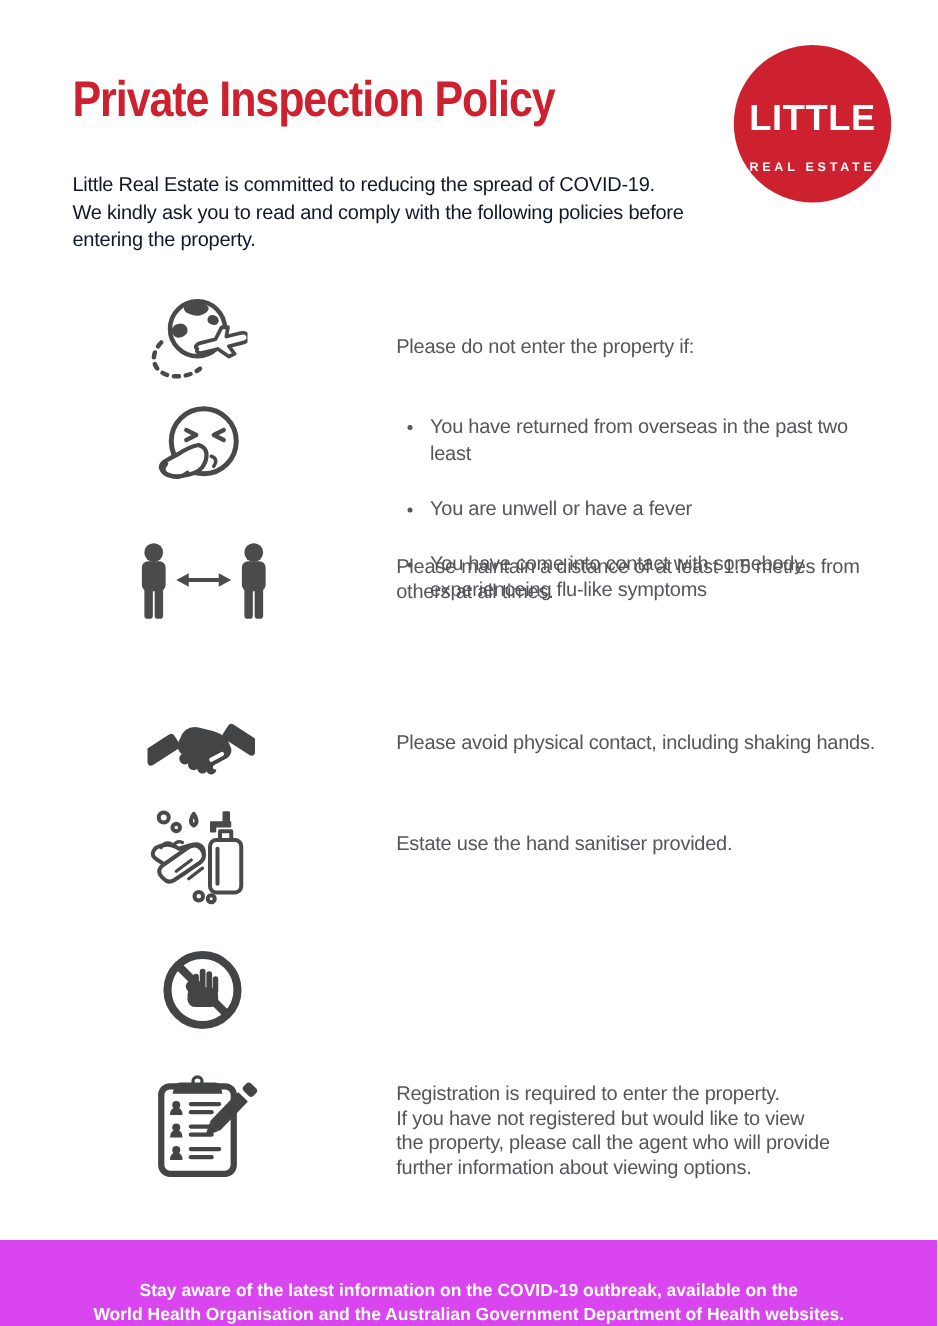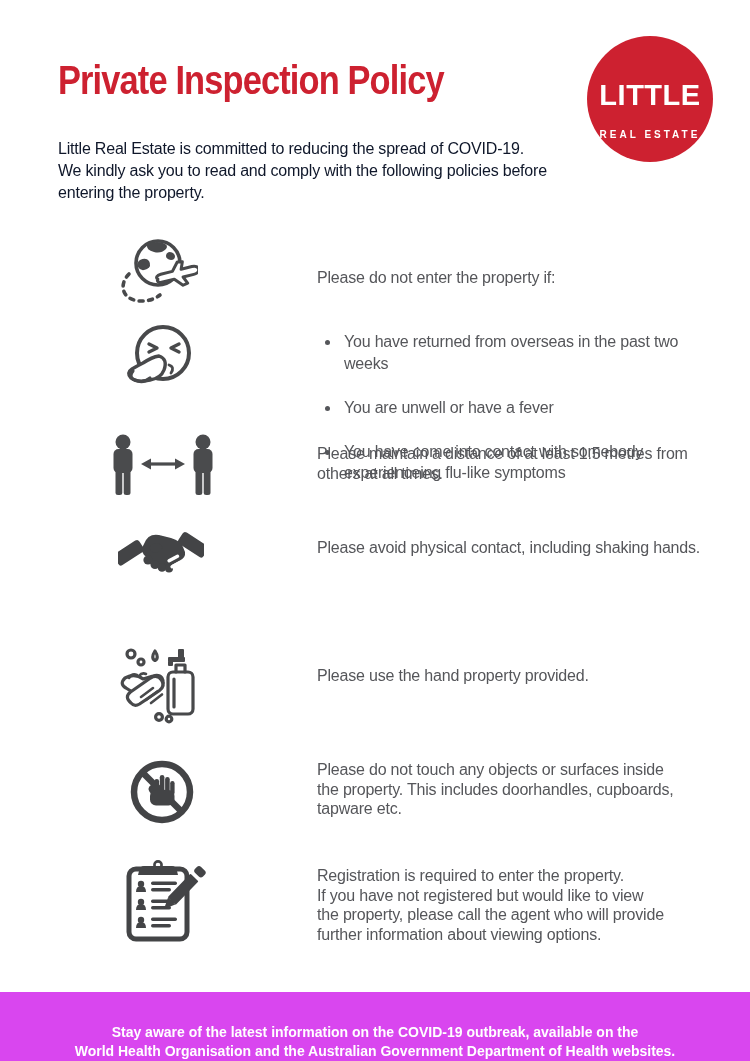--- a/index.html
+++ b/index.html
@@ -84,21 +84,21 @@
         <path d="M55 24 l-8 4 l8 4" fill="none" stroke="#48494b" stroke-width="3.4" stroke-linecap="round" stroke-linejoin="round"></path>
         <path d="M45 45 q6 2 2 8" fill="none" stroke="#48494b" stroke-width="2.8" stroke-linecap="round"></path>
         <path d="M35 36 q9 3 5 14 q-3 8 -14 10 q-13 3 -19 -2 q-5 -5 1 -9 q5 -3 11 -6 q9 -6 16 -7 z" fill="#fff" stroke="#48494b" stroke-width="3.4" stroke-linejoin="round"></path>
         <path d="M9 51 q-5 6 2 9 q8 4 15 -2" fill="none" stroke="#48494b" stroke-width="3.2" stroke-linecap="round"></path>
       </svg>
     </span>
     <div class="text" style="top:12px;">
       <div class="heading">Please do not enter the property if:</div>
       <ul class="bullets">
         <li>You have returned from overseas in the past two
-weeks</li>
+least</li>
         <li>You are unwell or have a fever</li>
         <li>You have come into contact with somebody
 experienceing flu-like symptoms</li>
       </ul>
     </div>
   </div>
 
   <div class="row" style="top:430px; height:70px;">
     <span class="icon" style="left:106px; top:4px;">
       <svg width="114" height="64" viewBox="0 0 114 64">
@@ -116,21 +116,21 @@
           <rect x="42" y="28.4" width="30" height="3.2"></rect>
           <polygon points="35,30 45,24.6 45,35.4"></polygon>
           <polygon points="79,30 69,24.6 69,35.4"></polygon>
         </g>
       </svg>
     </span>
     <div class="text" style="top:14px;">Please maintain a distance of at least 1.5 metres from
 others at all times.</div>
   </div>
 
-  <div class="row" style="top:515px; height:66px;">
+  <div class="row" style="top:562px; height:66px;">
     <span class="icon" style="left:118px; top:5px;">
       <svg width="86" height="58" viewBox="0 0 86 58">
         <g fill="#434446">
           <rect x="-4" y="26" width="30" height="13.5" rx="3" transform="rotate(-33 11 33)"></rect>
           <rect x="60" y="18" width="30" height="13.5" rx="3" transform="rotate(33 75 25)"></rect>
           <path d="M26 24 Q30 13 41 15 L53 18 Q63 21 65 27 L67 32 Q68 38 61 41 L52 46 Q45 50 39 45 L26 35 Q22 30 26 24 Z"></path>
           <circle cx="30" cy="40" r="4.6"></circle>
           <circle cx="37" cy="44.5" r="4.6"></circle>
           <circle cx="44" cy="47.5" r="4.3"></circle>
           <circle cx="51" cy="48.5" r="4"></circle>
@@ -162,41 +162,38 @@
           <path d="M13 63 q-7 -6 -0.5 -11 l20 -14 q7 -4 11 2 q4 6 -2 10.5 l-20 13.5 q-5 3 -8.5 -1 z" fill="#fff"></path>
           <path d="M23 57 l12 -9 M28 60 l12 -9 M33 63 l11 -8.5" stroke-width="2.6"></path>
         </g>
         <g fill="#48494b">
           <rect x="50" y="17" width="17" height="5" rx="1"></rect>
           <rect x="50" y="21" width="5" height="5" rx="1"></rect>
           <rect x="60" y="9" width="6" height="9" rx="1"></rect>
         </g>
       </svg>
     </span>
-    <div class="text" style="top:31px;">Please use the hand property provided.</div>
+    <div class="text" style="top:31px;">Estate use the hand sanitiser provided.</div>
   </div>
 
   <div class="row" style="top:752px; height:90px;">
     <span class="icon" style="left:128px; top:6px;">
       <svg width="68" height="68" viewBox="0 0 68 68">
         <circle cx="34" cy="34" r="28" fill="none" stroke="#434446" stroke-width="6.5"></circle>
         <g fill="#434446">
           <rect x="26.5" y="21" width="4.6" height="16" rx="2.3"></rect>
           <rect x="31.8" y="17" width="4.6" height="20" rx="2.3"></rect>
           <rect x="37.1" y="19" width="4.6" height="18" rx="2.3"></rect>
           <rect x="42.2" y="23" width="4.4" height="14" rx="2.2"></rect>
           <path d="M23 36 q-5 -6 0 -9 q4 -2 7 4 z"></path>
           <rect x="22" y="32" width="24.5" height="15.5" rx="6"></rect>
         </g>
         <line x1="13.5" y1="13.5" x2="54.5" y2="54.5" stroke="#434446" stroke-width="6.5"></line>
       </svg>
     </span>
-    <div class="text" style="top:8px;">Please do not touch any objects or surfaces inside
-the property. This includes doorhandles, cupboards,
-tapware etc.</div>
   </div>
 
   <div class="row" style="top:858px; height:100px;">
     <span class="icon" style="left:124px; top:2px;">
       <svg width="92" height="88" viewBox="0 0 92 88">
         <rect x="5" y="9" width="58" height="70" rx="7" fill="#fff" stroke="#434446" stroke-width="5"></rect>
         <circle cx="34" cy="5" r="3.6" fill="#fff" stroke="#434446" stroke-width="2.6"></circle>
         <path d="M20 6 h28 q4 0 5 5 l1 4 h-40 l1 -4 q1 -5 5 -5 z" fill="#434446"></path>
         <g fill="#434446">
           <circle cx="17" cy="24" r="3.2"></circle>

